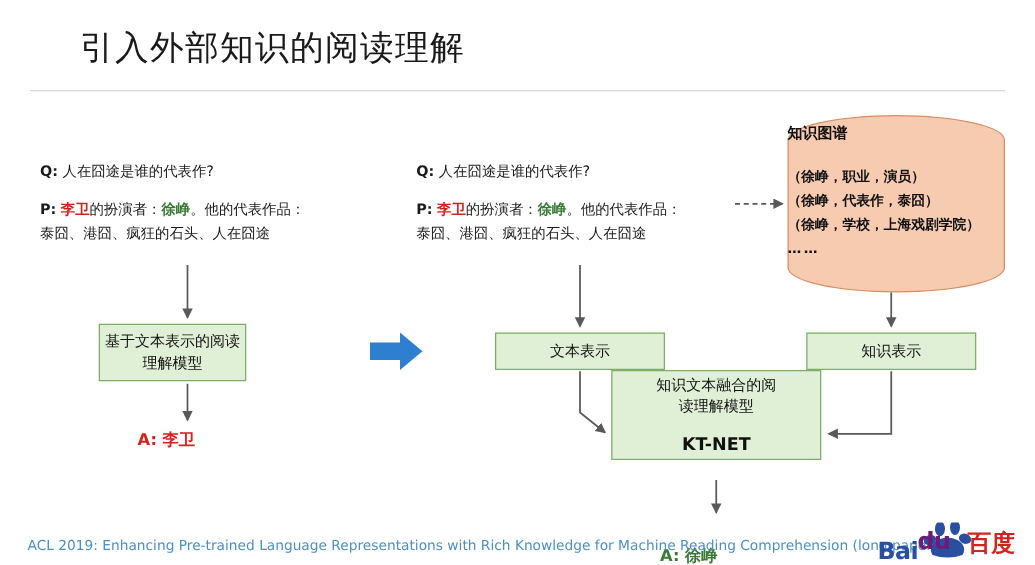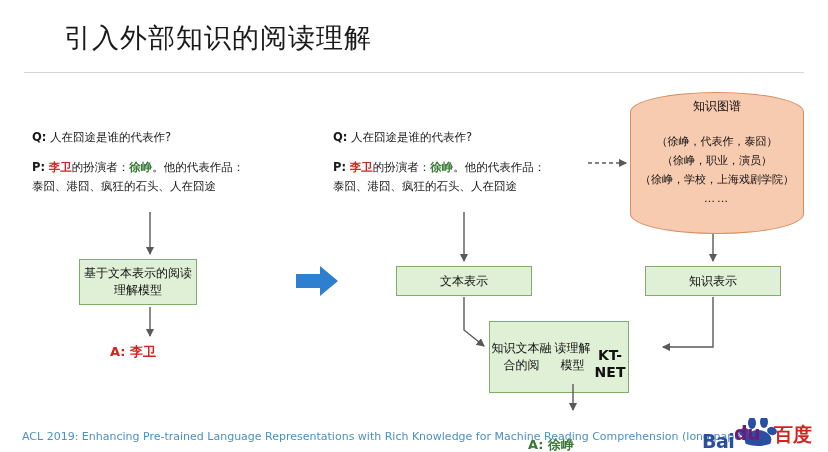--- a/index.html
+++ b/index.html
@@ -61,24 +61,24 @@
   }
   .kb-cylinder {
     position: absolute;
     background: #f7cbb0;
     border: 1px solid #d98c5f;
     border-radius: 50% / 14%;
     box-sizing: border-box;
   }
   .kb-inner {
     position: absolute;
-    text-align: center;
     font-size: 11px;
     line-height: 19px;
     color: #111;
+    font-weight: bold;
   }
 
   
   svg.arrows {
     position: absolute;
     left: 0; top: 0;
     width: 828px; height: 452px;
     pointer-events: none;
   }
 
@@ -158,35 +158,35 @@
       <span class="red">李卫</span><span>的扮演者：</span><span class="green">徐峥</span><span>。他的代表作品：</span>
     </div>
     <div>
       <span>泰囧、港囧、疯狂的石头、</span><span class="bold">人在囧途</span>
     </div>
   </div>
 
   <div class="kb-cylinder" style="left:630px; top:92px; width:174px; height:142px;"></div>
   <div class="kb-inner" style="left:630px; top:97px; width:174px;">
     <div style="font-size:12px; margin-bottom:16px;">知识图谱</div>
+    <div>（徐峥，职业，演员）</div>
     <div>（徐峥，代表作，泰囧）</div>
-    <div>（徐峥，职业，演员）</div>
     <div>（徐峥，学校，上海戏剧学院）</div>
     <div style="letter-spacing:2px;">……</div>
   </div>
 
   <div class="box green-box" style="left:645px; top:266px; width:136px; height:30px;">
     <span>知识表示</span>
   </div>
 
   <div class="box green-box" style="left:396px; top:266px; width:136px; height:30px;">
     <span>文本表示</span>
   </div>
 
-  <div class="box green-box" style="left:489px; top:321px; width:140px; height:72px; flex-direction:row;">
+  <div class="box green-box" style="left:489px; top:296px; width:168px; height:72px; flex-direction:column;">
     <span>知识文本融合的阅</span>
     <span>读理解模型</span>
     <span style="font-weight:bold; font-size:14px; margin-top:14px;">KT-NET</span>
   </div>
 
   <div class="answer" style="left:528px; top:436px;">
     <span class="green">A:</span>
     <span class="green">徐峥</span>
   </div>
 

